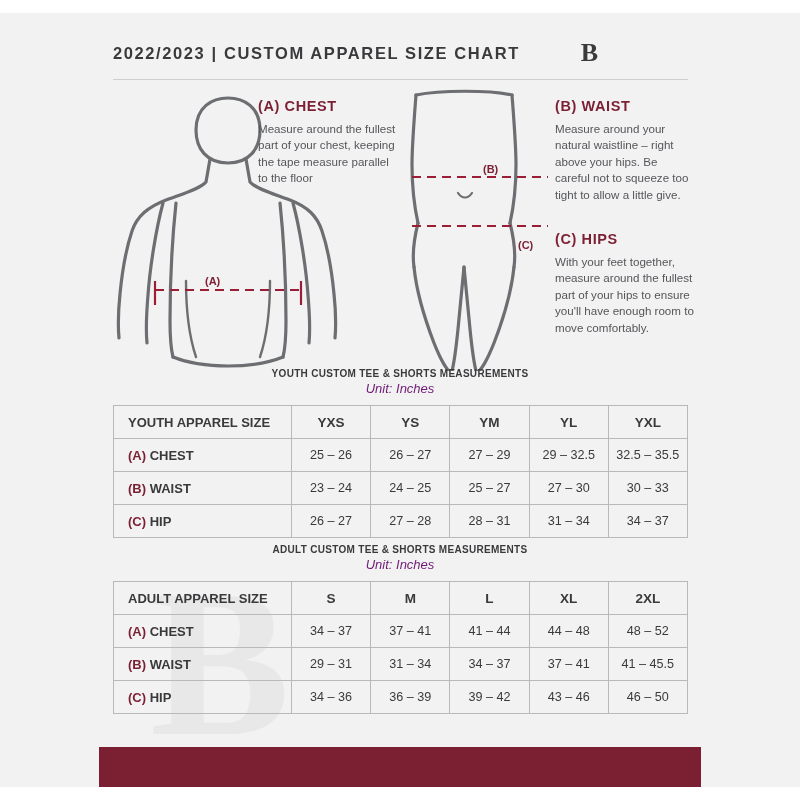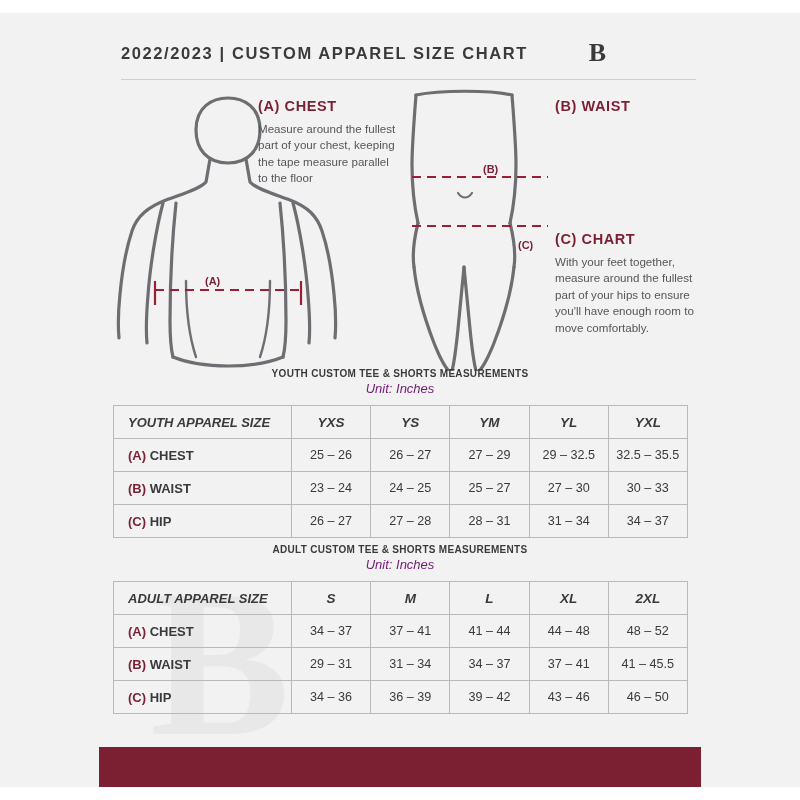--- a/index.html
+++ b/index.html
@@ -38,21 +38,21 @@
     font-size: 210px;
     font-weight: bold;
     color: #e8e8e8;
     line-height: 1;
     user-select: none;
   }
 
   
   .header {
     position: absolute;
-    left: 8px; top: 0;
+    left: 0; top: 0;
     width: 708px;
     height: 68px;
   }
   .header-title {
     position: absolute;
     left: 113px;
     top: 31px;
     font-size: 16.5px;
     font-weight: bold;
     letter-spacing: 1.6px;
@@ -152,21 +152,21 @@
   }
   table td, table th {
     border: 1px solid #b9b9bd;
     height: 32px;
     font-size: 12.6px;
     color: #3a3a3c;
     text-align: center;
     font-weight: normal;
     padding: 0;
   }
-  table th { font-weight: bold; font-size: 13.5px; font-style: italic; }
+  table th { font-weight: bold; font-size: 13.5px; }
   .rowhead {
     text-align: left;
     padding-left: 14px;
     font-weight: bold;
     font-size: 13px;
   }
   .rowhead .tag { color: #7b1f33; }
   col.c0 { width: 178px; }
   col.cx { width: 79.2px; }
 
@@ -256,23 +256,24 @@
       <div class="lbl" id="lbl-a" style="left:205px; top:194px;">(A)</div>
       <div class="lbl" id="lbl-b" style="left:483px; top:82px;">(B)</div>
       <div class="lbl" id="lbl-c" style="left:518px; top:158px;">(C)</div>
 
       <div class="note" id="note-chest">
         <div class="note-title">(A) CHEST</div>
         <div class="note-body">Measure around the fullest part of your chest, keeping the tape measure parallel to the floor</div>
       </div>
       <div class="note" id="note-waist">
         <div class="note-title">(B) WAIST</div>
+        <div class="note-body">Measure around your natural waistline – right above your hips. Be careful not to squeeze too tight to allow a little give.</div>
       </div>
       <div class="note" id="note-hips">
-        <div class="note-title">(C) CHART</div>
+        <div class="note-title">(C) HIPS</div>
         <div class="note-body">With your feet together, measure around the fullest part of your hips to ensure you'll have enough room to move comfortably.</div>
       </div>
     </div>
 
     <div class="table-block" style="top:355px;">
       <div class="tbl-title">YOUTH CUSTOM TEE &amp; SHORTS MEASUREMENTS</div>
       <div class="tbl-sub">Unit: Inches</div>
       <table>
         <colgroup>
             <col class="c0">

